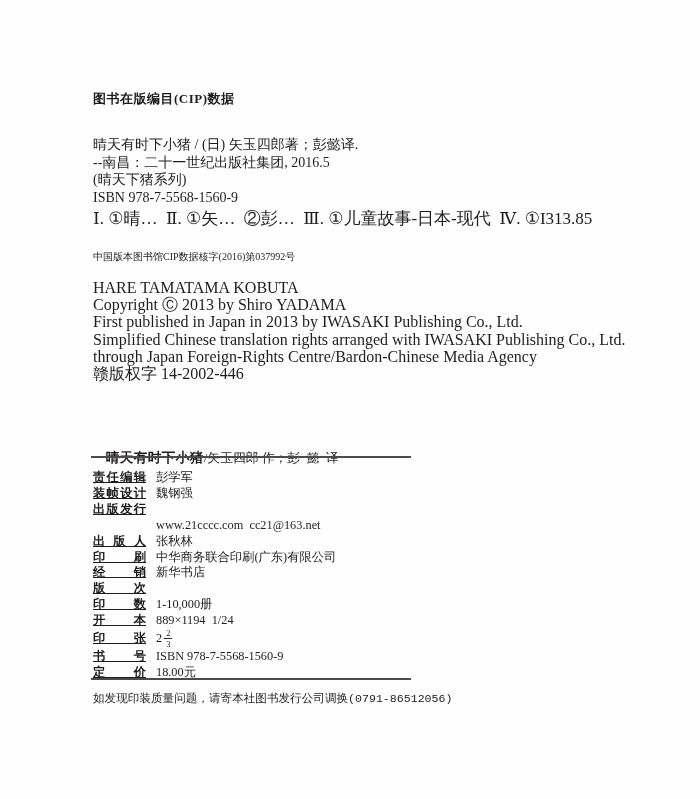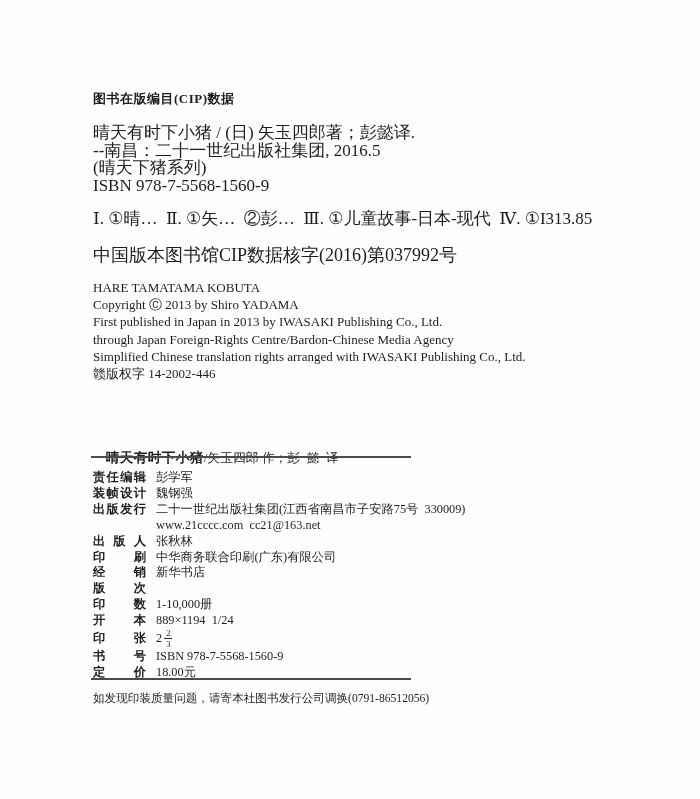--- a/index.html
+++ b/index.html
@@ -9,53 +9,54 @@
     width:700px; height:799px;
     background:#fffefe;
     font-family:"Liberation Serif","DejaVu Serif",serif;
     color:#1f1c1c;
     overflow:hidden;
   }
   .abs { position:absolute; left:93px; }
 
   #cip-header { top:90px; font-weight:bold; font-size:13px; letter-spacing:0.5px; }
 
-  #cip-block { top:124px; font-size:17px; line-height:17.6px; }
+  #cip-block { top:136px; font-size:14px; line-height:17.6px; }
   #cip-block div { white-space:pre-wrap; }
 
   #classification { top:207px; font-size:17px; white-space:pre-wrap; }
-  #registry { top:243px; font-size:18px; }
+  #registry { top:250px; font-size:10px; }
 
-  #english-block { top:279px; font-size:13px; line-height:17.2px; }
+  #english-block { top:279px; font-size:16px; line-height:17.2px; }
   #english-block div { white-space:pre-wrap; }
 
   #title-line { top:434px; font-size:12.8px; white-space:pre-wrap; }
   #title-line .book-title { font-weight:bold; font-size:13.5px; letter-spacing:0.5px; }
 
   .rule { position:absolute; left:91px; width:320px; background:#4c4a4a; }
   #rule-top { top:456px; height:2px; }
   #rule-bottom { top:678px; height:2px; }
 
   #colophon { top:470px; font-size:12.3px; }
   .crow { display:flex; align-items:baseline; line-height:15.9px; }
   .clabel {
     flex:none; width:53px;
     font-weight:bold;
     text-align:justify; text-align-last:justify;
     letter-spacing:0;
+    text-decoration:underline;
   }
   .cval { margin-left:10px; white-space:pre-wrap; }
   .cval-sub { margin-left:63px; white-space:pre-wrap; }
 
   .frac { display:inline-block; vertical-align:-0.55em; text-align:center;
           font-size:8.5px; line-height:1.1; margin-left:2px; }
   .frac .num { display:block; border-bottom:1px solid #2a2a2a; padding:0 2px; }
   .frac .den { display:block; padding-top:0.5px; }
 
-  #footer-note { top:691px; font-size:11.6px; white-space:pre-wrap; }
+  #footer-note { top:691px; font-size:11.6px; white-space:pre-wrap;font-family:Liberation Mono, monospace; }
 </style>
 </head>
 <body>
 
 <div id="page">
 
   <div id="cip-header" class="abs">图书在版编目(CIP)数据</div>
 
   <div id="cip-block" class="abs">
     <div>晴天有时下小猪 / (日) 矢玉四郎著；彭懿译.</div>
@@ -65,43 +66,42 @@
   </div>
 
   <div id="classification" class="abs">Ⅰ. ①晴…  Ⅱ. ①矢…  ②彭…  Ⅲ. ①儿童故事-日本-现代  Ⅳ. ①I313.85</div>
 
   <div id="registry" class="abs">中国版本图书馆CIP数据核字(2016)第037992号</div>
 
   <div id="english-block" class="abs">
     <div>HARE TAMATAMA KOBUTA</div>
     <div>Copyright Ⓒ 2013 by Shiro YADAMA</div>
     <div>First published in Japan in 2013 by IWASAKI Publishing Co., Ltd.</div>
+    <div>Simplified Chinese translation rights arranged with IWASAKI Publishing Co., Ltd.</div>
     <div>through Japan Foreign-Rights Centre/Bardon-Chinese Media Agency</div>
-    <div>Simplified Chinese translation rights arranged with IWASAKI Publishing Co., Ltd.</div>
     <div>赣版权字 14-2002-446</div>
   </div>
 
   <div id="title-line" class="abs">
     <span class="book-title">晴天有时下小猪</span><span>/矢玉四郎 作；彭  懿  译</span>
   </div>
 
   <div id="rule-top" class="rule"></div>
 
   <div id="colophon" class="abs">
     <div class="crow">
       <span class="clabel">责任编辑</span>
       <span class="cval">彭学军</span>
     </div>
     <div class="crow">
       <span class="clabel">装帧设计</span>
       <span class="cval">魏钢强</span>
     </div>
     <div class="crow">
       <span class="clabel">出版发行</span>
-      <span class="cval">二十一世纪出版社集团(江西省南昌市子安路75号  330009)</span>
     </div>
     <div class="crow">
       <span class="cval-sub">www.21cccc.com  cc21@163.net</span>
     </div>
     <div class="crow">
       <span class="clabel">出版人</span>
       <span class="cval">张秋林</span>
     </div>
     <div class="crow">
       <span class="clabel">印刷</span>

